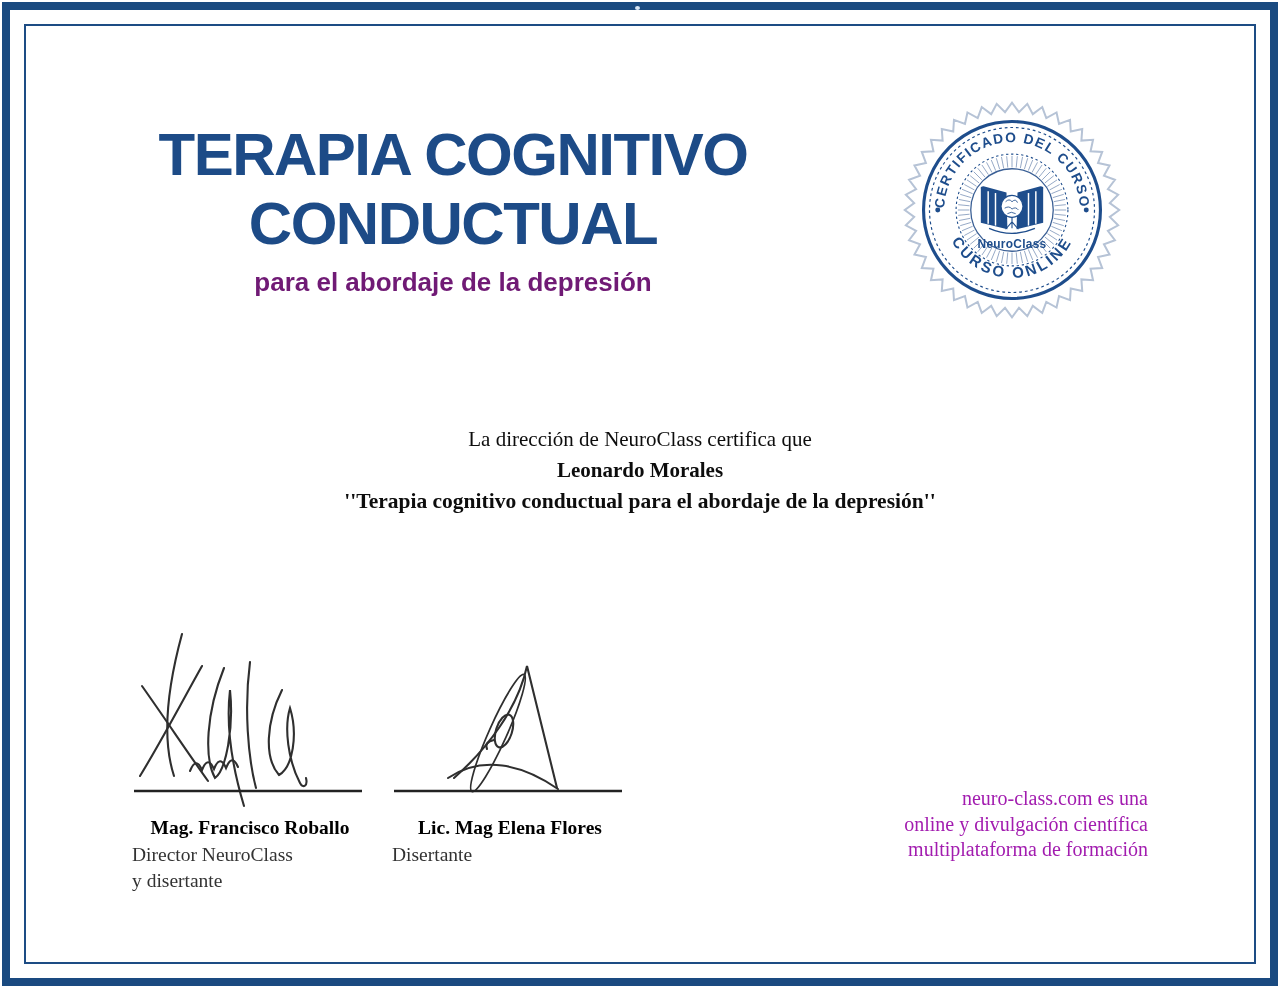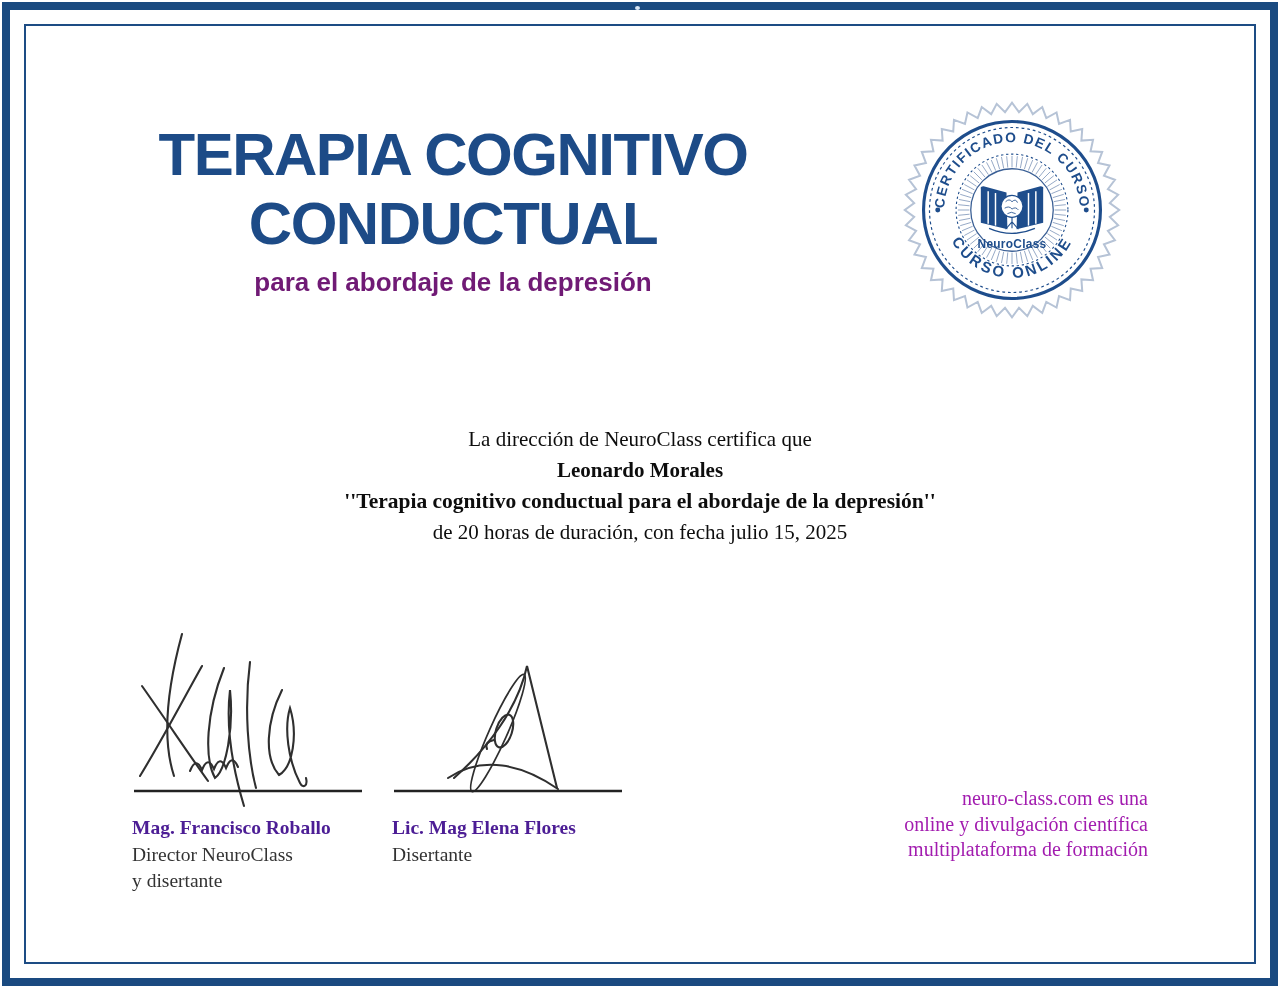--- a/index.html
+++ b/index.html
@@ -66,21 +66,21 @@
   .cert-body p.course { font-size:21.5px; }
   
   .sig-block {
     position:absolute; top:628px; width:236px;
   }
   .sig-block.left  { left:132px; }
   .sig-block.right { left:392px;font-family:Liberation Serif, serif; }
   .sig-svg { display:block; overflow:visible; }
   .sig-name {
     margin-top:1px;
-    font-size:19.5px; line-height:26.5px; font-weight:700; color:#4c1d95;
+    font-size:19.5px; line-height:26.5px; font-weight:700; color:#000000;text-align:center;
   }
   .sig-role {
     font-size:19.5px; line-height:26px; color:#333333;
   }
   
   .footer-note {
     position:absolute; top:786px; right:132px; width:340px;
     text-align:right;
     font-size:20px; line-height:25.5px; color:#a21caf;
   }
@@ -140,21 +140,20 @@
       <path d="M 95,140 Q 120,151 145,140" stroke="#1e4d8c" stroke-width="1.5" fill="none"></path>
     </g>
     <text class="seal-brand-text" x="120" y="161">NeuroClass</text>
   </svg>
 </div>
 
 <div class="cert-body">
   <p>La dirección de NeuroClass certifica que</p>
   <p class="bold">Leonardo Morales</p>
   <p class="bold course">''Terapia cognitivo conductual para el abordaje de la depresión''</p>
-  <p>de 20 horas de duración, con fecha julio 15, 2025</p>
 </div>
 
 <div class="sig-block left">
   <svg class="sig-svg" width="236" height="186" viewBox="0 0 236 186">
     <g fill="none" stroke="#2f2f2f" stroke-width="2.1" stroke-linecap="round">
       <path d="M 50,6 C 38,50 28,105 42,148"></path>
       <path d="M 10,58 C 34,92 58,128 76,153"></path>
       <path d="M 8,148 C 30,112 52,70 70,38"></path>
       <path d="M 92,40 C 74,85 72,130 83,150 C 94,142 102,100 98,62 C 94,96 100,138 112,178"></path>
       <path d="M 58,143 q 6,-15 12,-1 q 6,-15 12,-1 q 6,-15 12,-1 q 6,-15 12,-1"></path>

